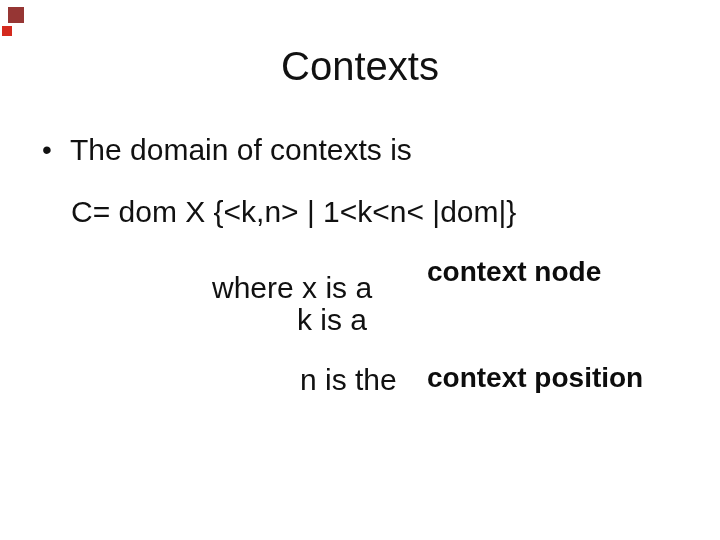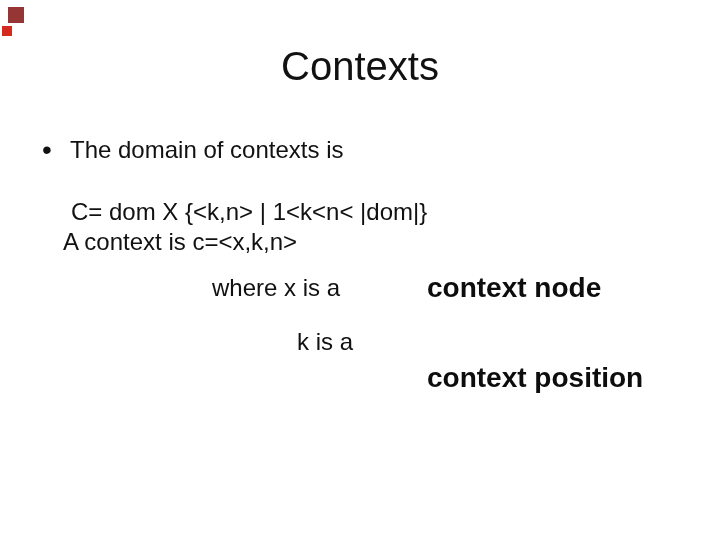--- a/index.html
+++ b/index.html
@@ -38,71 +38,71 @@
     top: 44px;
     text-align: center;
     font-size: 40px;
     font-weight: 400;
     letter-spacing: 0px;
     color: #111111;
     white-space: pre;
   }
   .line {
     position: absolute;
-    font-size: 24px;
+    font-size: 30px;
     line-height: 32px;
     white-space: pre;
     color: #111111;
   }
   .bullet {
     position: absolute;
     left: 42px;
     top: 134px;
     font-size: 28px;
     line-height: 32px;
     color: #111111;
   }
   .l1 { left: 70px;  top: 134px; }
   .l2 { left: 71px;  top: 196px; }
   .l3 { left: 63px;  top: 226px; }
   .l4 { left: 212px; top: 272px; text-align: right; }
-  .l5 { left: 297px; top: 326px; }
+  .l5 { left: 297px; top: 304px; }
   .l6 { left: 300px; top: 364px; }
   .bold-col {
     position: absolute;
     font-size: 28px;
     line-height: 32px;
     font-weight: 700;
     white-space: pre;
     color: #0d0d0d;
     left: 427px;
   }
-  .b4 { top: 272px; text-align: right; }
+  .b4 { top: 256px; text-align: right; }
   .b5 { top: 318px; margin-top: 44px; }
   .b6 { top: 364px; }
 </style>
 </head>
 <body>
 
 <div class="slide">
 
   <div class="decor-square sq1" style="background: rgb(150, 54, 52);"></div>
 
   <div class="decor-square sq2" style="background: rgb(212, 42, 30);"></div>
 
   <div class="title">Contexts</div>
 
   <span class="bullet">•</span>
 
   <div class="line l1">The domain of contexts is</div>
 
   <div class="line l2">C= dom X {&lt;k,n&gt; | 1&lt;k&lt;n&lt; |dom|}</div>
 
-  <div class="line l3">A context is c=&lt;x,k,n&gt;</div>
 
   <div class="line l4">where x is a</div>
   <div class="bold-col b4">context node</div>
 
   <div class="line l5">k is a</div>
   <div class="bold-col b5">context position</div>
 
+  <div class="line l6">n is the</div>
 
 </div>
 
 </body></html>

